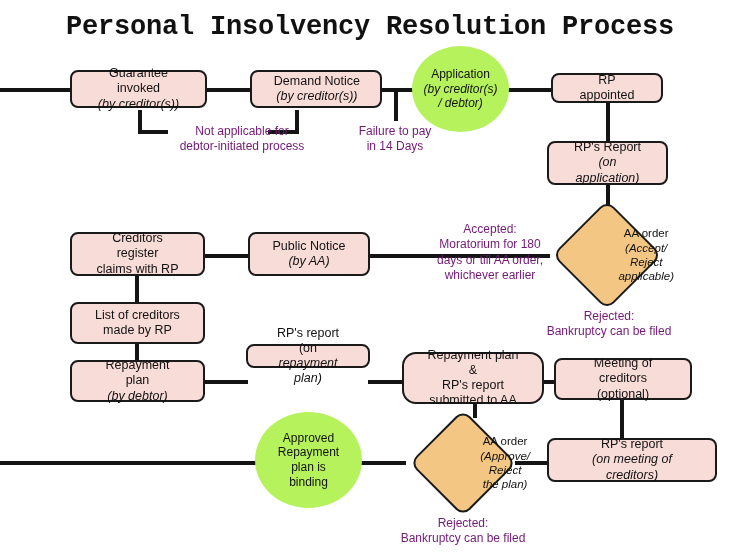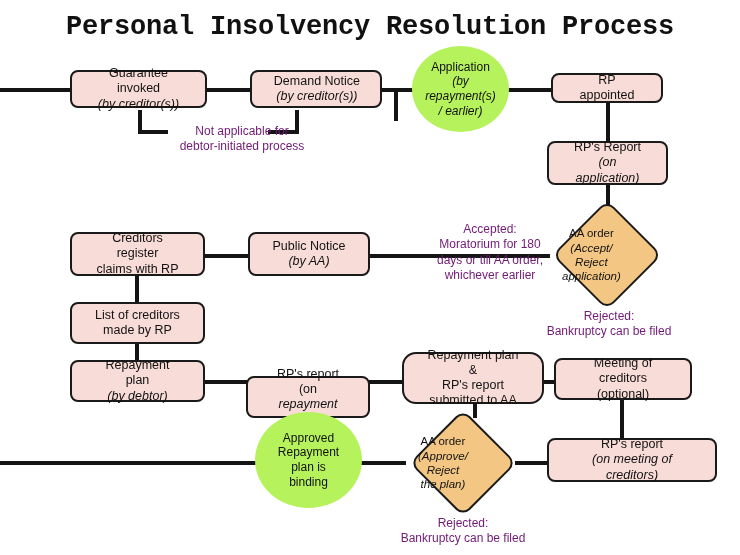--- a/index.html
+++ b/index.html
@@ -30,22 +30,22 @@
     background:#b6f25c;border-radius:50%;
     font-size:12px;padding:4px;
   }
   .diamond-wrap{position:absolute;z-index:3;}
   .diamond-shape{
     position:absolute;left:50%;top:50%;
     border:2px solid #1a1a1a;background:#f3c683;border-radius:10px;
     transform:translate(-50%,-50%) rotate(45deg);
   }
   .diamond-text{
-    position:absolute;left:14px;top:0;width:100%;height:100%;
-    display:flex;align-items:center;justify-content:flex-start;
+    position:absolute;left:8px;top:0;width:100%;height:100%;
+    display:flex;align-items:center;justify-content:flex-end;
     text-align:center;font-size:11.5px;line-height:1.25;color:#121212;
   }
 
   .lbl{
     position:absolute;text-align:center;color:#701a75;
     font-size:12px;line-height:1.28;z-index:2;
   }
 
   .ln{position:absolute;background:#141414;z-index:1;}
   .h{height:4px;}
@@ -108,22 +108,22 @@
   <div class="node box" style="left:250px;top:70px;width:132px;height:38px;justify-content:flex-end;">
     <span>
       <span>Demand Notice</span><br>
       <i>(by creditor(s))</i>
     </span>
   </div>
 
   <div class="node ellipse" style="left:412px;top:46px;width:97px;height:86px;">
     <span>
       <span>Application</span><br>
-      <i>(by repayment(s)</i><br>
-      <i>/ earlier)</i>
+      <i>(by creditor(s)</i><br>
+      <i>/ debtor)</i>
     </span>
   </div>
 
   <div class="node box" style="left:551px;top:73px;width:112px;height:30px;">
     <span>RP appointed</span>
   </div>
 
   <div class="node box" style="left:547px;top:141px;width:121px;height:44px;">
     <span>
       <span>RP's Report</span><br>
@@ -131,21 +131,21 @@
     </span>
   </div>
 
   <div class="diamond-wrap" style="left:548px;top:204px;width:118px;height:102px;">
     <div class="diamond-shape" style="width:74px;height:74px;"></div>
     <div class="diamond-text">
       <span>
         <span>AA order</span><br>
         <i>(Accept/</i><br>
         <i>Reject</i><br>
-        <i>application)</i>
+        <i>applicable)</i>
       </span>
     </div>
   </div>
 
   <div class="node box" style="left:248px;top:232px;width:122px;height:44px;">
     <span>
       <span>Public Notice</span><br>
       <i>(by AA)</i>
     </span>
   </div>
@@ -164,21 +164,21 @@
     </span>
   </div>
 
   <div class="node box" style="left:70px;top:360px;width:135px;height:42px;">
     <span>
       <span>Repayment plan</span><br>
       <i>(by debtor)</i>
     </span>
   </div>
 
-  <div class="node box" style="left:246px;top:376px;width:124px;height:42px;text-align:center;">
+  <div class="node box" style="left:246px;top:344px;width:124px;height:24px;text-align:center;">
     <span>
       <span>RP's report (on</span><br>
       <i>repayment plan)</i>
     </span>
   </div>
 
   <div class="node box" style="left:402px;top:352px;width:142px;height:52px;border-radius:14px;">
     <span>
       <span>Repayment plan &amp;</span><br>
       <span>RP's report</span><br>
@@ -219,20 +219,24 @@
       <span>plan is</span><br>
       <span>binding</span>
     </span>
   </div>
 
   <div class="lbl" style="left:150px;top:124px;width:184px;">
     <span>Not applicable for</span><br>
     <span>debtor-initiated process</span>
   </div>
 
+  <div class="lbl" style="left:345px;top:124px;width:100px;">
+    <span>Failure to pay</span><br>
+    <span>in 14 Days</span>
+  </div>
 
   <div class="lbl" style="left:424px;top:222px;width:132px;">
     <span>Accepted:</span><br>
     <span>Moratorium for 180</span><br>
     <span>days or till AA order,</span><br>
     <span>whichever earlier</span>
   </div>
 
   <div class="lbl" style="left:519px;top:309px;width:180px;">
     <span>Rejected:</span><br>

